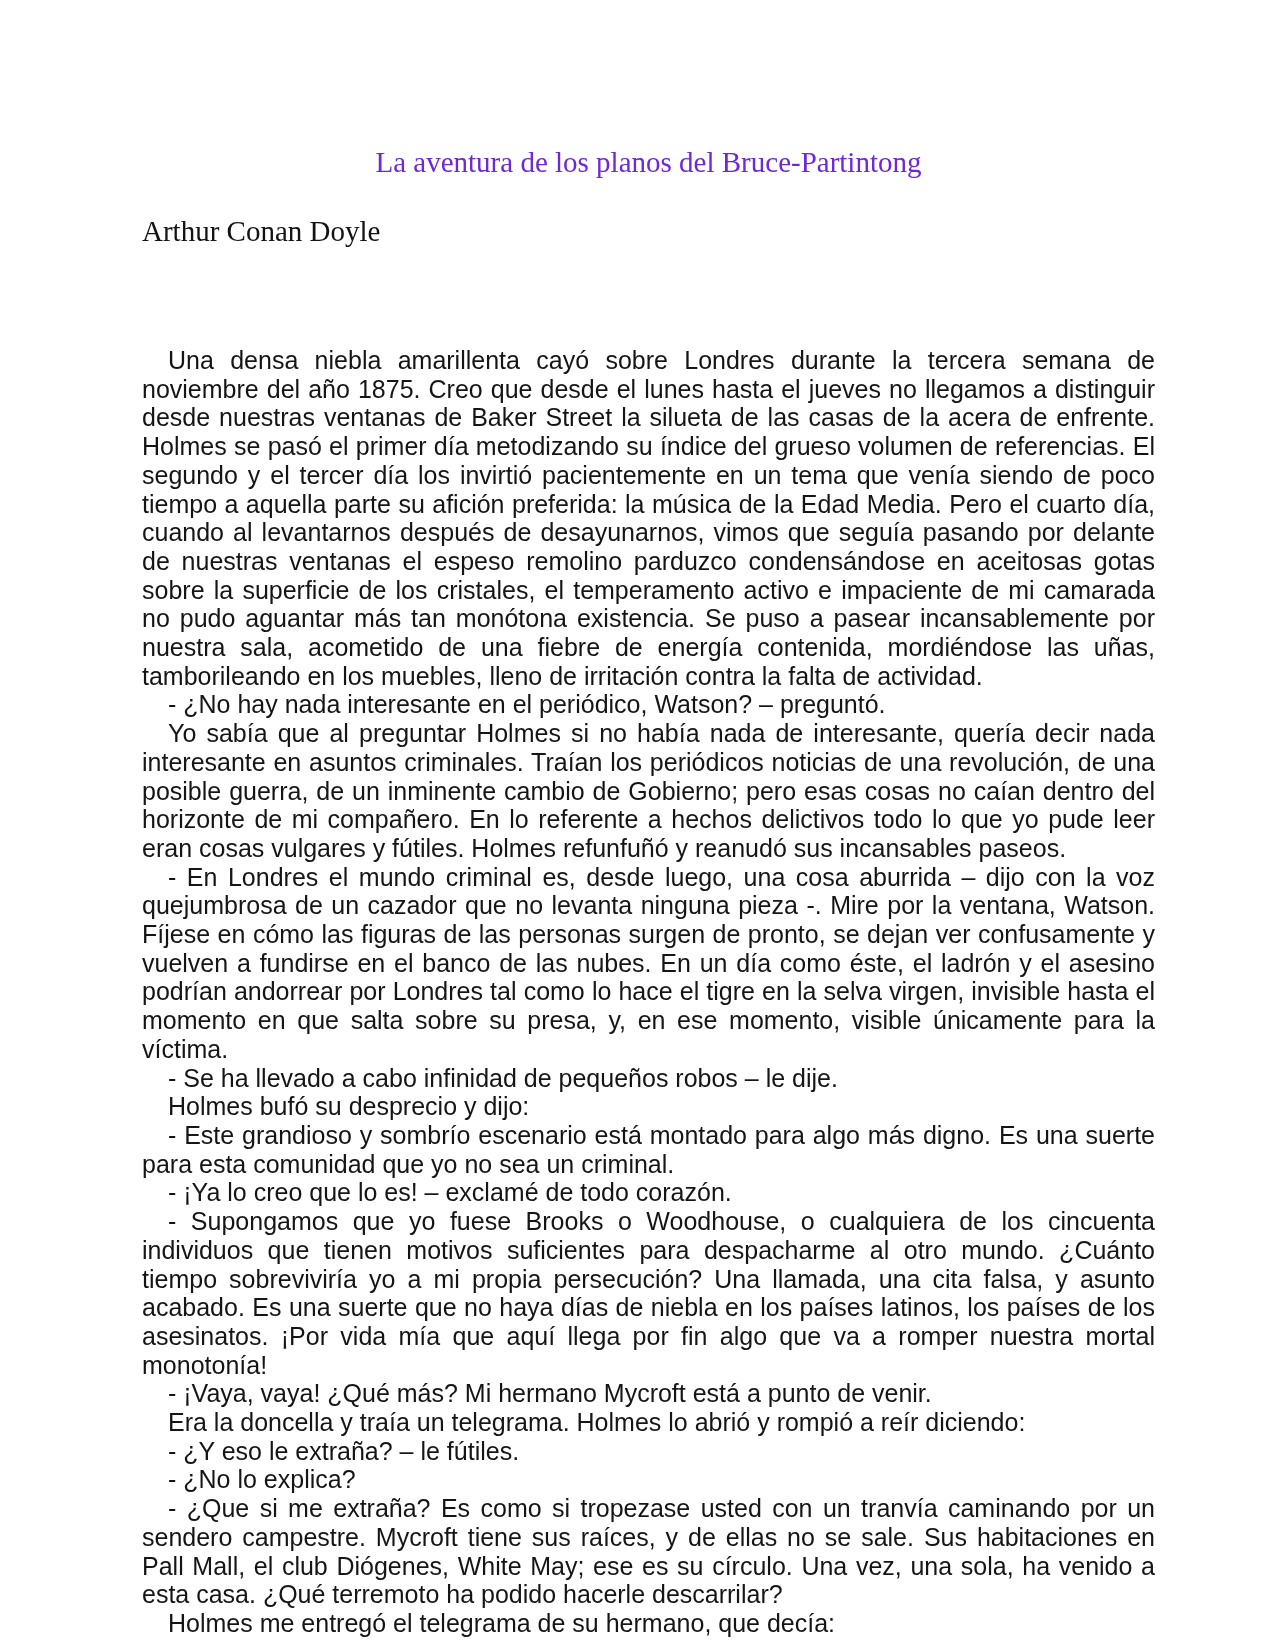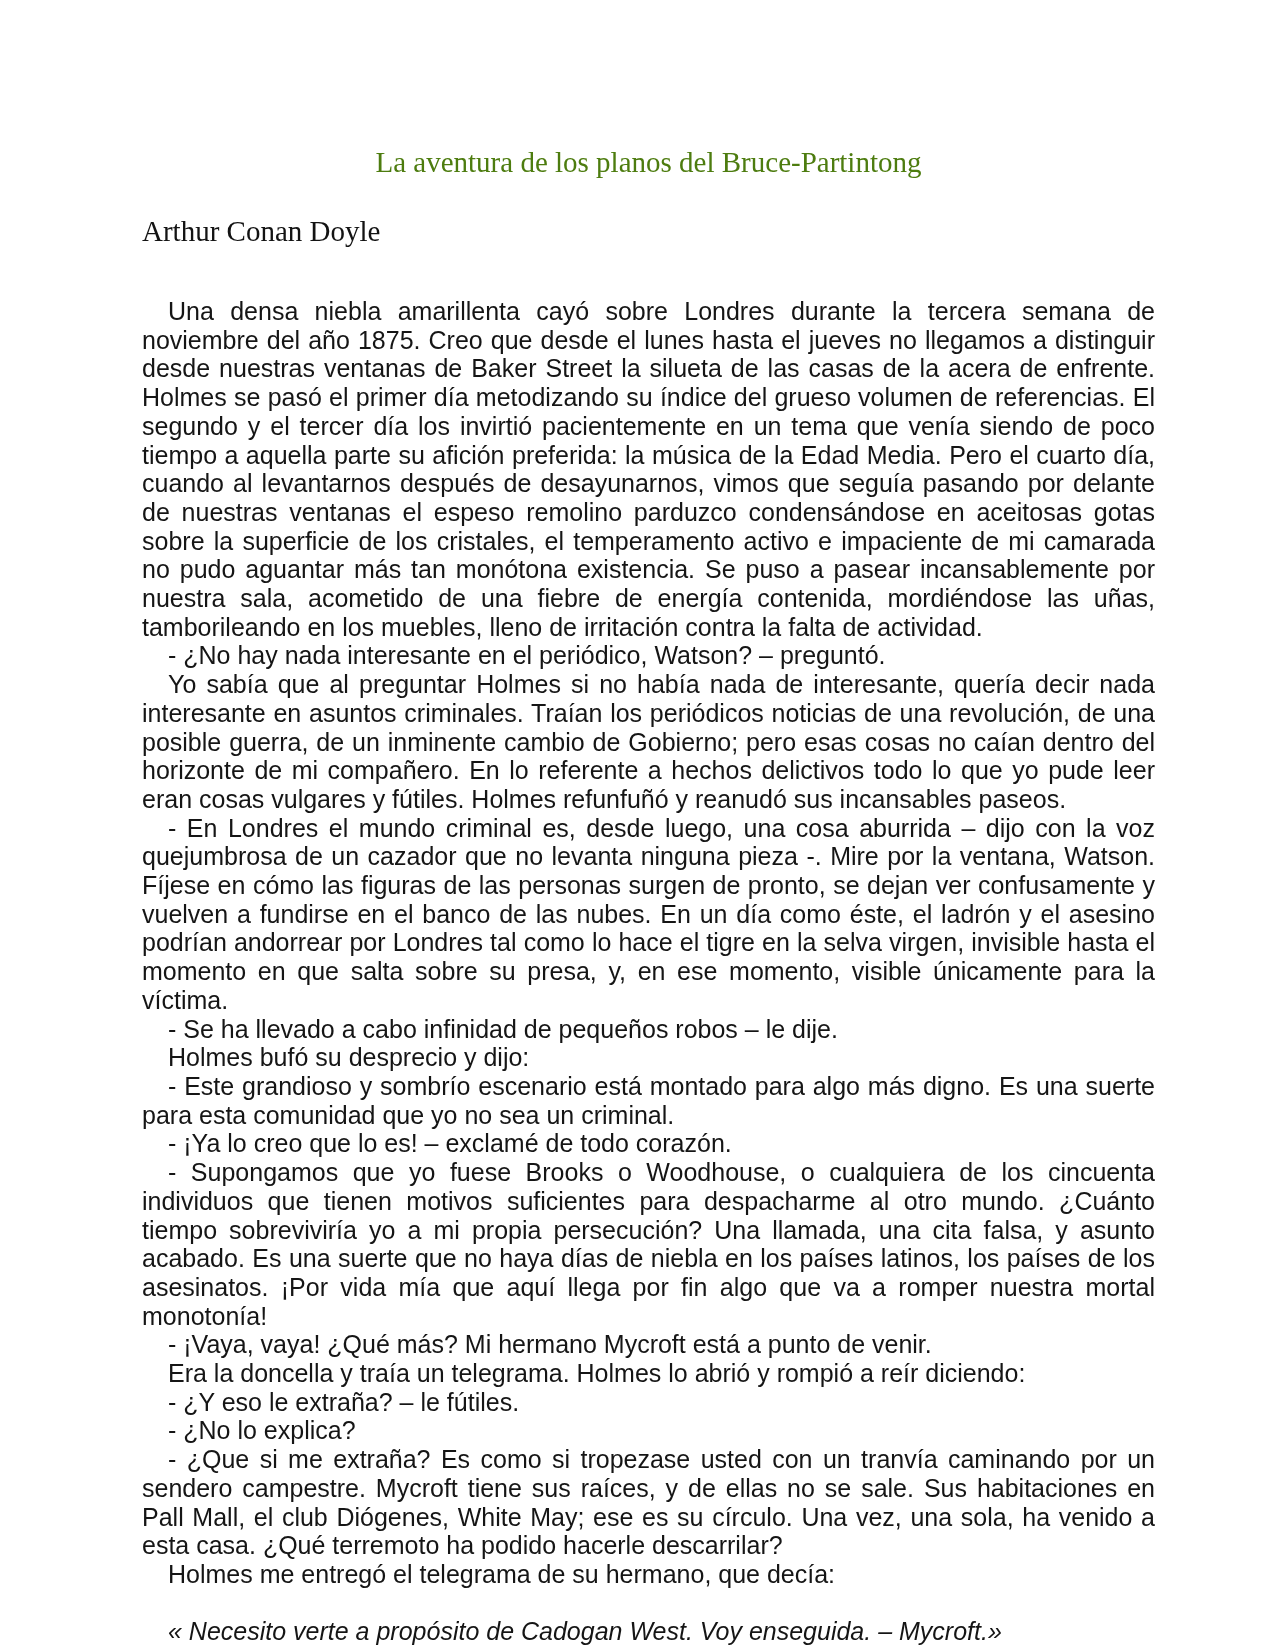--- a/index.html
+++ b/index.html
@@ -19,33 +19,33 @@
     font-size: 25px;
     line-height: 28.7px;
   }
   .doc-title {
     font-family: "Liberation Serif", serif;
     font-weight: normal;
     font-size: 29px;
     line-height: 33px;
     text-align: center;
     margin: 0;
-    color: #4d7c0f;
+    color: #6d28d9;
   }
   .doc-author {
     font-family: "Liberation Serif", serif;
     font-weight: normal;
     font-size: 29px;
     line-height: 33px;
     text-align: left;
     margin: 36px 0 0 0;
     color: #131313;
   }
   .doc-body {
-    margin-top: 49px;
+    margin-top: 98px;
   }
   .doc-body p {
     margin: 0;
     text-indent: 26px;
     text-align: justify;
   }
   .telegram {
     margin-top: 28.7px;
     text-indent: 26px;
     font-style: italic;

